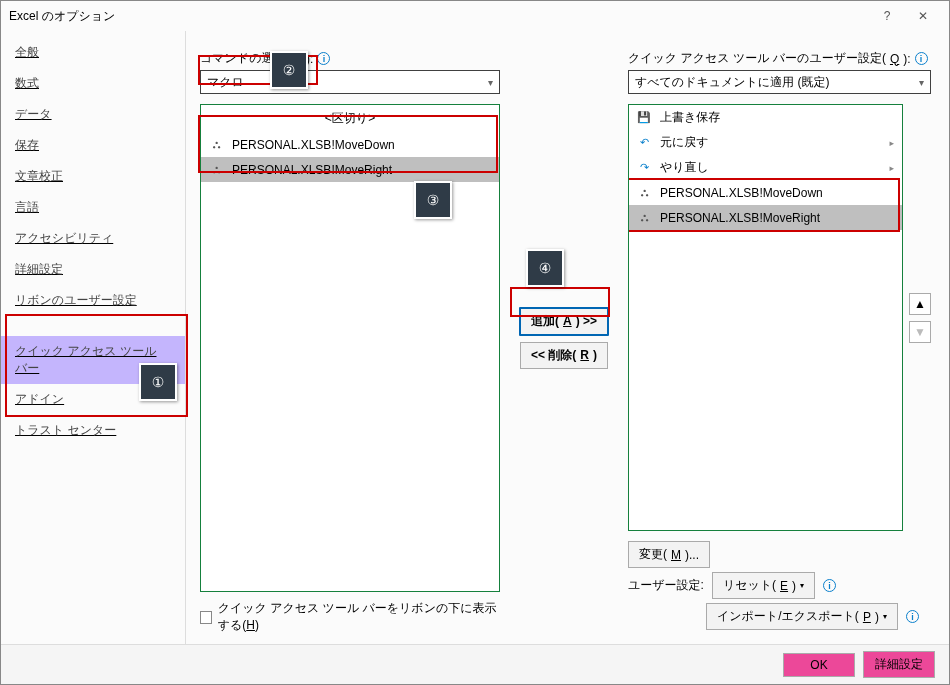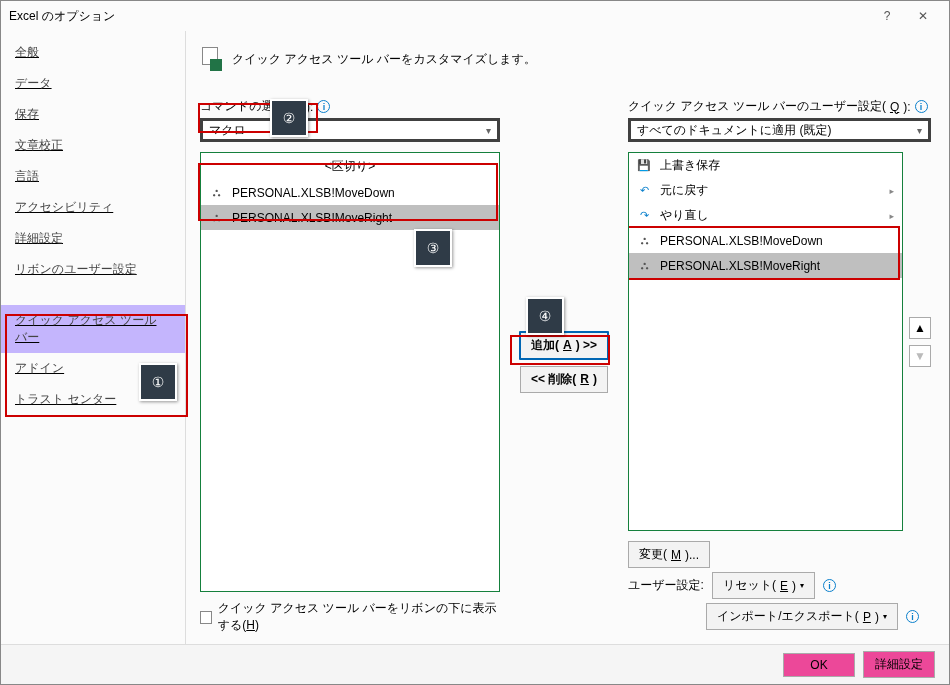--- a/index.html
+++ b/index.html
@@ -19,21 +19,21 @@
   .banner-icon { width: 22px; height: 24px; position: relative; }
   .banner-icon .doc { position: absolute; top: 0; left: 2px; width: 16px; height: 18px; border: 1px solid #888; background: #fff; }
   .banner-icon .disk { position: absolute; bottom: 0; right: 0; width: 12px; height: 12px; background: #217346; }
   .columns { display: flex; gap: 14px; flex: 1; min-height: 0; position: relative; }
   .col-left, .col-right { display: flex; flex-direction: column; margin-top: 9px; }
   .col-left { width: 300px; }
   .col-right { flex: 1; }
   .col-mid { width: 100px; display: flex; flex-direction: column; align-items: center; justify-content: center; gap: 6px; font-weight: bold; }
   .label-row { display: flex; align-items: center; gap: 4px; margin-bottom: 3px; }
   .info { width: 13px; height: 13px; border: 1px solid #0b80cc; border-radius: 50%; color: #0b80cc; display: inline-flex; align-items: center; justify-content: center; font-size: 9px; font-weight: bold; }
-  .dropdown { height: 24px; border: 3px solid #404040; background: #fff; display: flex; align-items: center; padding: 0 6px; position: relative; text-align: center; }
+  .dropdown { height: 24px; border: 1px solid #404040; background: #fff; display: flex; align-items: center; padding: 0 6px; position: relative; text-align: center; }
   .dropdown::after { content: "▾"; position: absolute; right: 6px; color: #666; font-size: 10px; }
   .listbox { flex: 1; border: 1px solid #15803d; background: #fff; overflow: hidden; margin-top: 10px; }
   .list-row { display: flex; align-items: center; height: 25px; padding: 0 8px; gap: 8px; }
   .list-row.sel { background: #bfbfbf; }
   .list-row .icon { width: 15px; height: 15px; display: inline-flex; align-items: center; justify-content: center; font-size: 11px; }
   .ico-save { color: #3171c7; }
   .ico-undo { color: #0b80cc; }
   .ico-redo { color: #0b80cc; }
   .ico-macro { color: #555; font-weight: bold; }
   .chev { margin-left: auto; color: #888; font-size: 9px; }
@@ -62,42 +62,36 @@
         <span>?</span>
       </div>
     <div class="tbtn">
         <span>✕</span>
       </div>
   </div>
 
   <div class="body">
     <div class="sidebar">
       <div class="nav-item">全般</div>
+      <div class="nav-item">数式</div>
       <div class="nav-item">データ</div>
       <div class="nav-item">保存</div>
       <div class="nav-item">文章校正</div>
       <div class="nav-item">言語</div>
       <div class="nav-item">アクセシビリティ</div>
       <div class="nav-item">詳細設定</div>
       <div class="nav-item">リボンのユーザー設定</div>
       <div class="nav-item selected">クイック アクセス ツール バー</div>
       <div class="nav-item">アドイン</div>
       <div class="nav-item">トラスト センター</div>
       <div class="red-box" style="left:4px; top:283px; width:183px; height:103px;"></div>
       <div class="callout" style="left:138px; top:332px;">①</div>
     </div>
 
     <div class="main">
-      <div class="banner">
-        <div class="banner-icon">
-            <div class="doc"></div>
-            <div class="disk"></div>
-          </div>
-        <span>クイック アクセス ツール バーをカスタマイズします。</span>
-      </div>
 
       <div class="columns">
         <div class="col-left">
           <div class="label-row">
             <span>コマンドの選択(</span>
               <span class="underline">C</span>
               <span>):</span>
             <span class="info">i</span>
           </div>
           <div class="dropdown">

